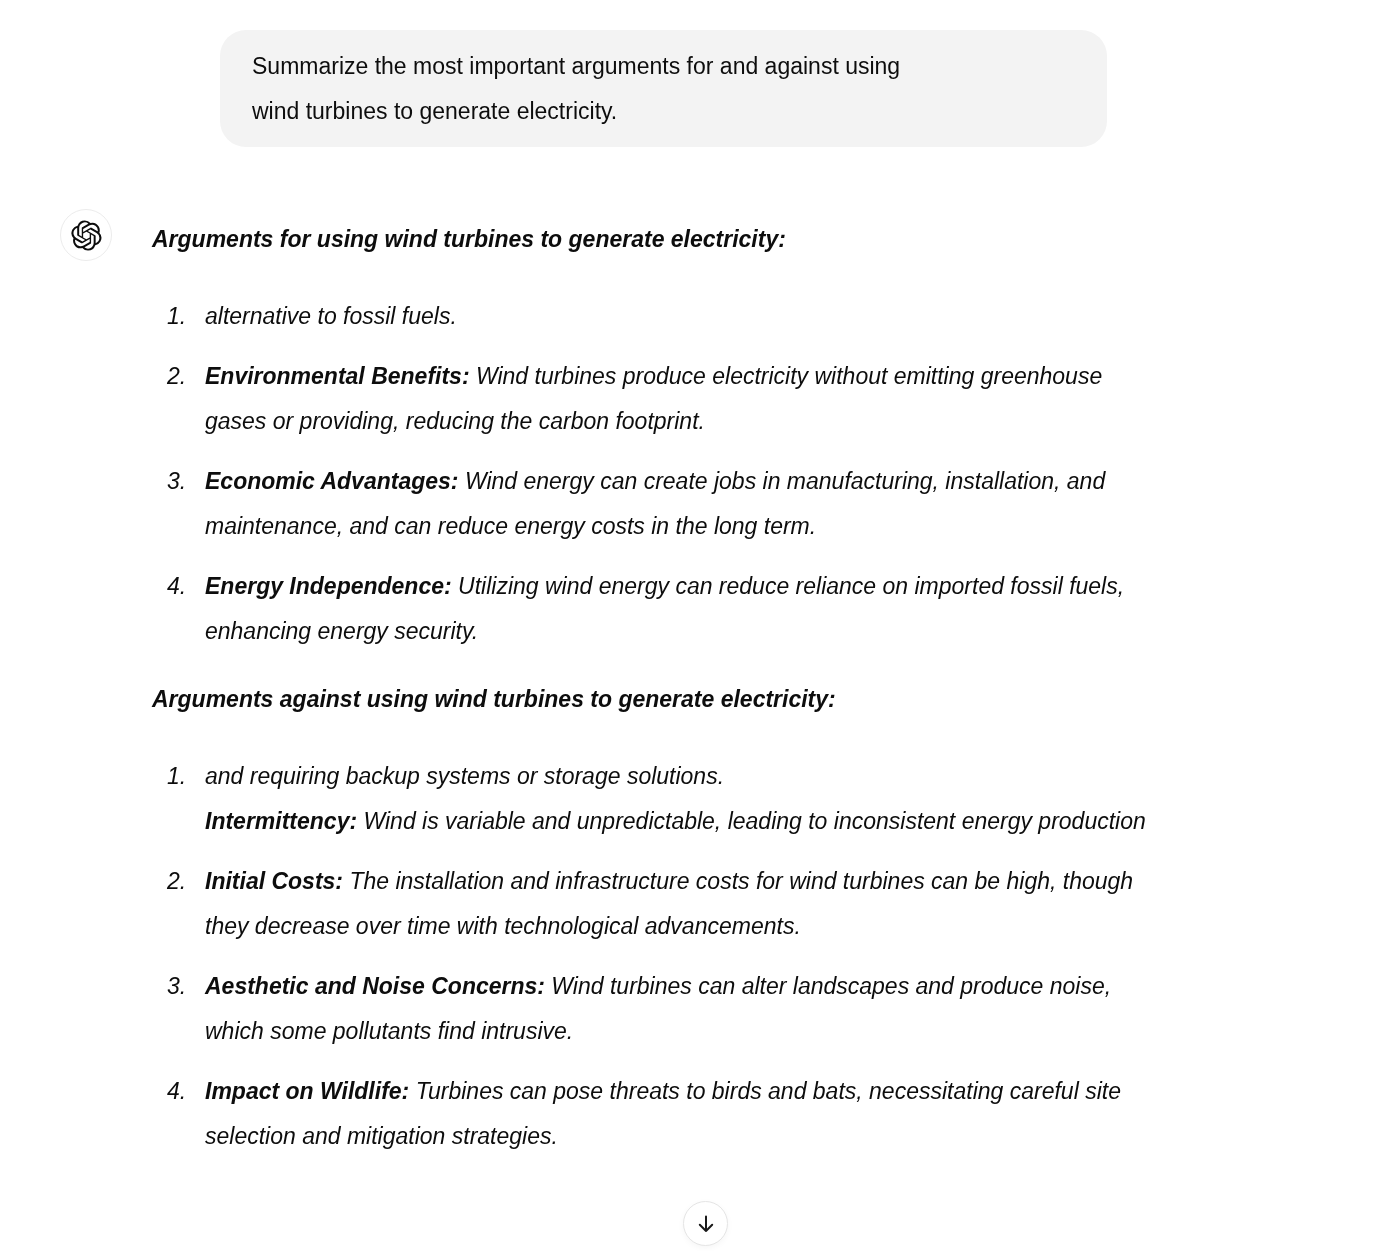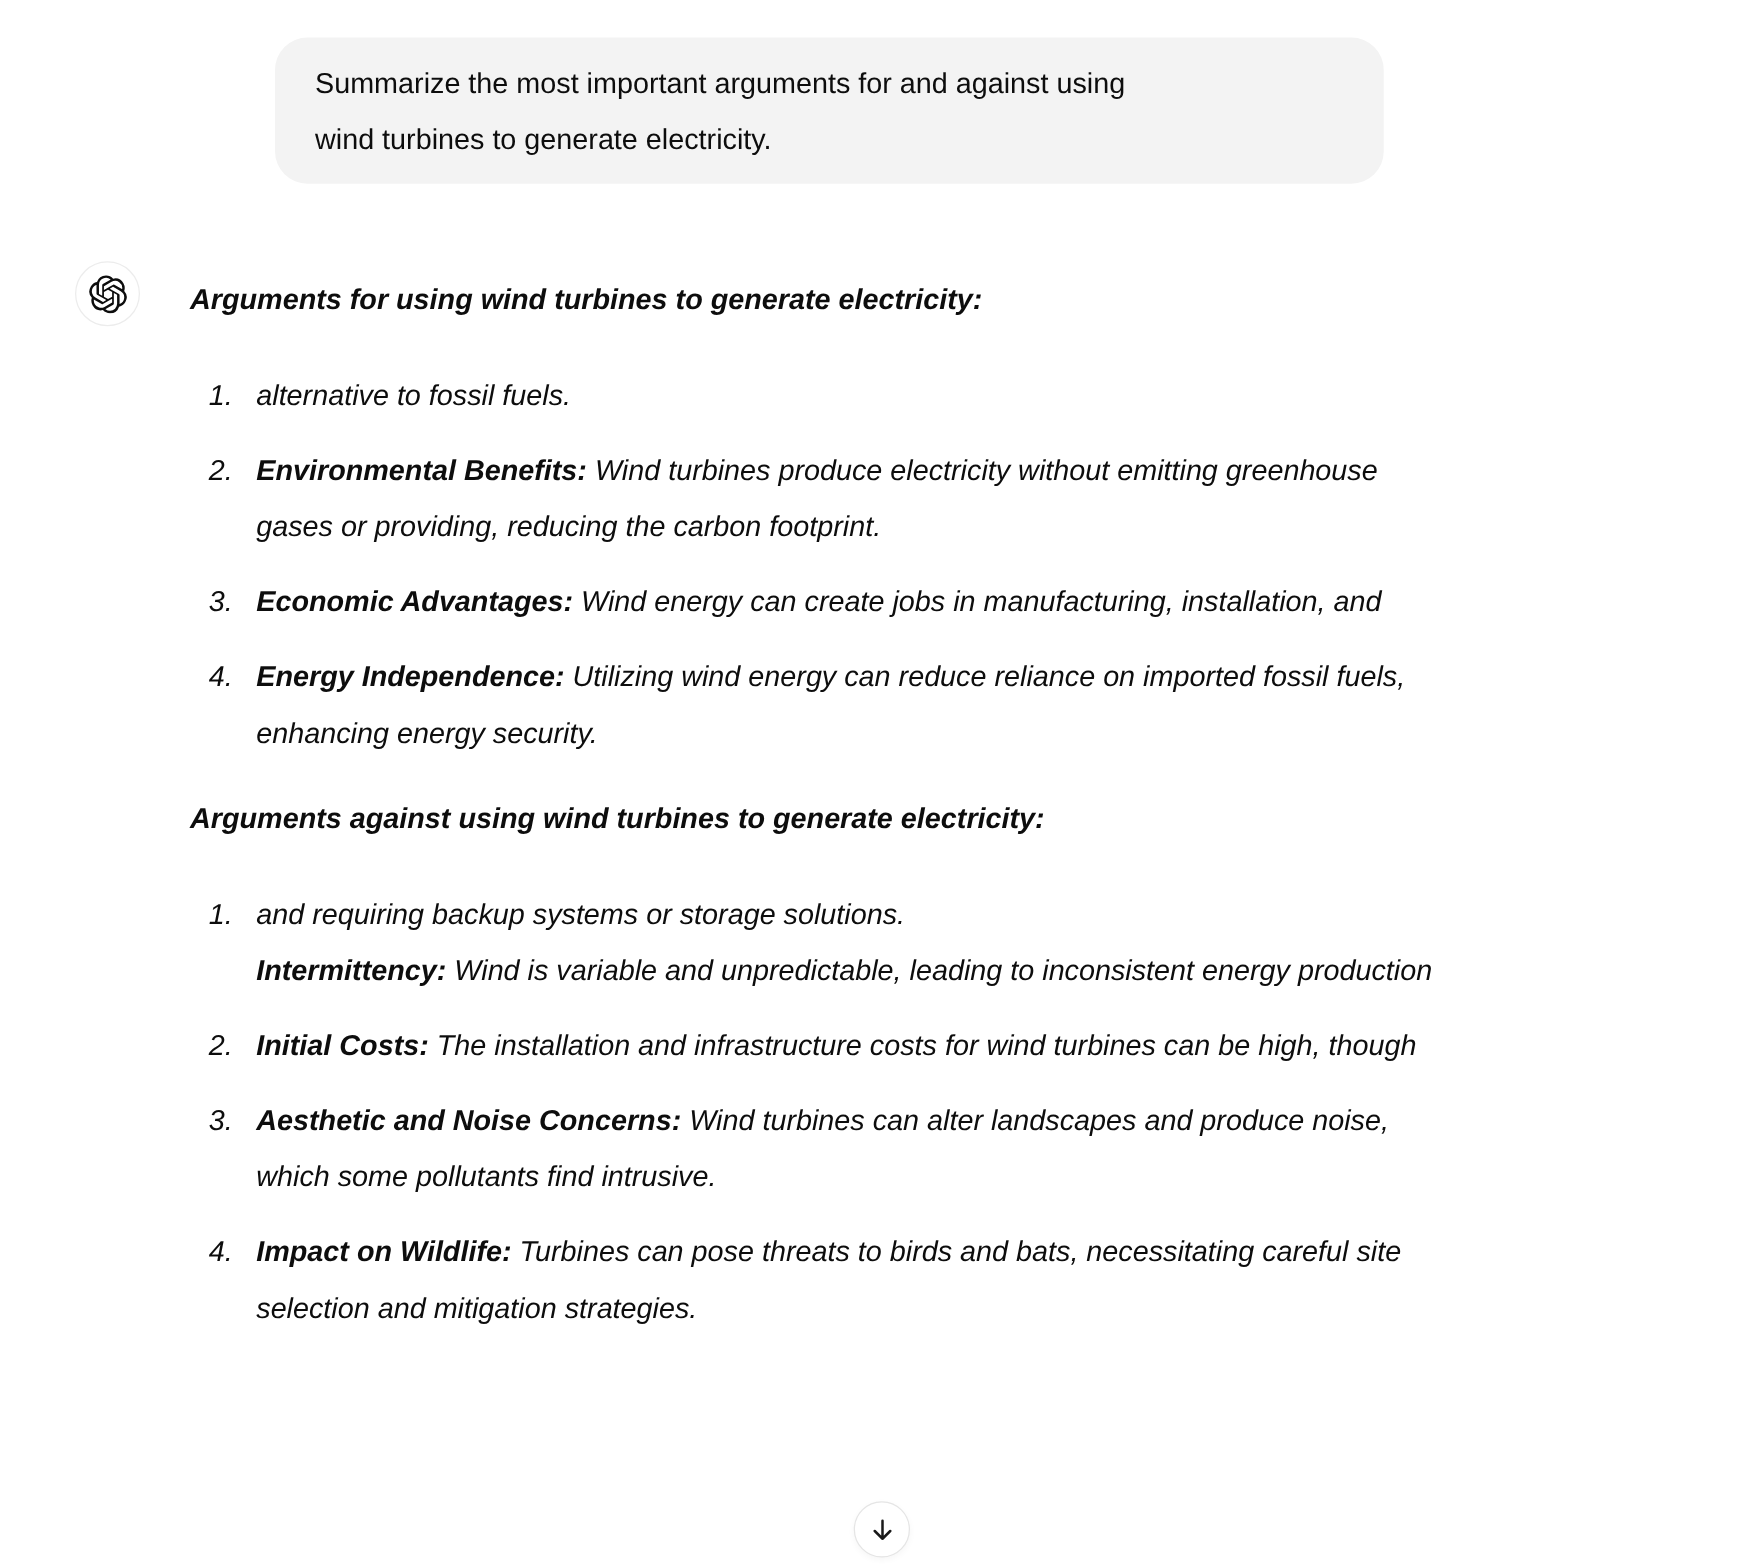--- a/index.html
+++ b/index.html
@@ -118,39 +118,41 @@
         <div>alternative to fossil fuels.</div>
       </div>
       <div class="item">
         <span class="num">2.</span>
         <div><span class="lead">Environmental Benefits:</span> <span>Wind turbines produce electricity without emitting greenhouse</span></div>
         <div>gases or providing, reducing the carbon footprint.</div>
       </div>
       <div class="item">
         <span class="num">3.</span>
         <div><span class="lead">Economic Advantages:</span> <span>Wind energy can create jobs in manufacturing, installation, and</span></div>
+        <div>maintenance, and can reduce energy costs in the long term.</div>
       </div>
       <div class="item">
         <span class="num">4.</span>
         <div><span class="lead">Energy Independence:</span> <span>Utilizing wind energy can reduce reliance on imported fossil fuels,</span></div>
         <div>enhancing energy security.</div>
       </div>
     </div>
 
     <div class="heading second">Arguments against using wind turbines to generate electricity:</div>
 
     <div class="list">
       <div class="item">
         <span class="num">1.</span>
         <div>and requiring backup systems or storage solutions.</div>
         <div><span class="lead">Intermittency:</span> <span>Wind is variable and unpredictable, leading to inconsistent energy production</span></div>
       </div>
       <div class="item">
         <span class="num">2.</span>
         <div><span class="lead">Initial Costs:</span> <span>The installation and infrastructure costs for wind turbines can be high, though</span></div>
+        <div>they decrease over time with technological advancements.</div>
       </div>
       <div class="item">
         <span class="num">3.</span>
         <div><span class="lead">Aesthetic and Noise Concerns:</span> <span>Wind turbines can alter landscapes and produce noise,</span></div>
         <div>which some pollutants find intrusive.</div>
       </div>
       <div class="item">
         <span class="num">4.</span>
         <div><span class="lead">Impact on Wildlife:</span> <span>Turbines can pose threats to birds and bats, necessitating careful site</span></div>
         <div>selection and mitigation strategies.</div>

